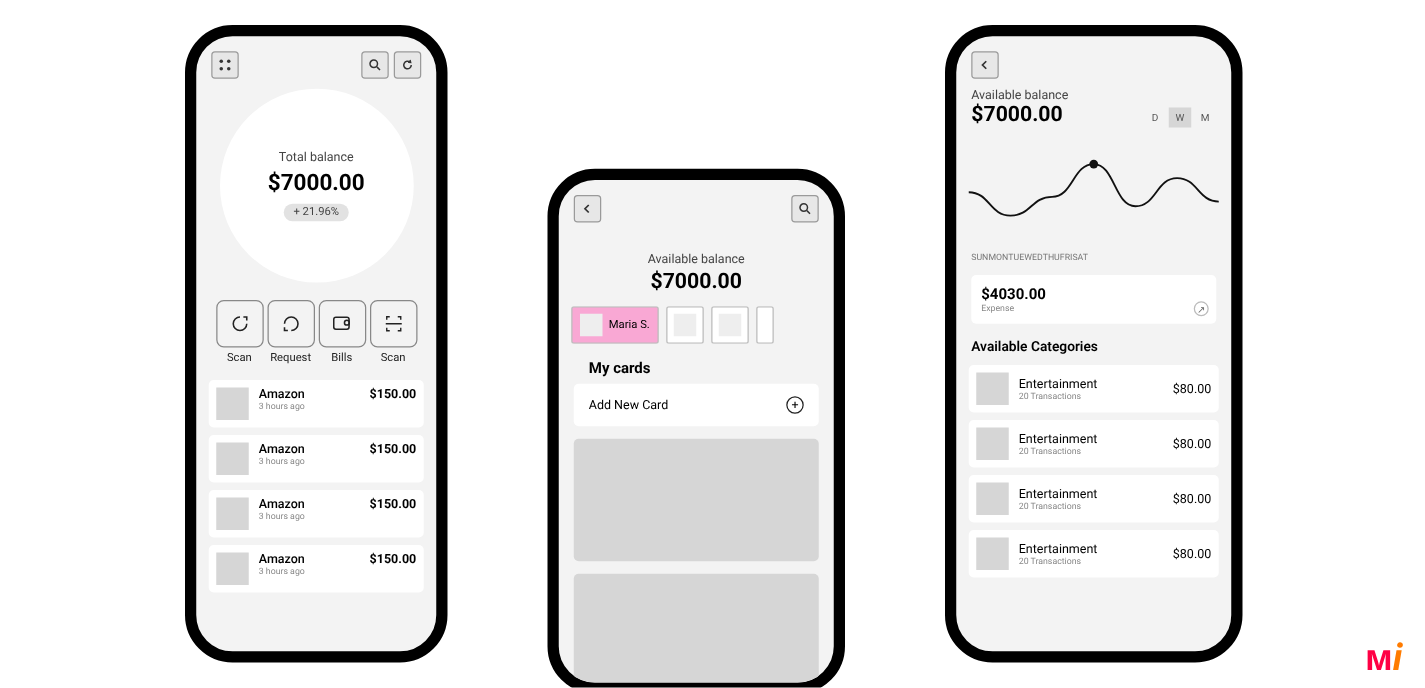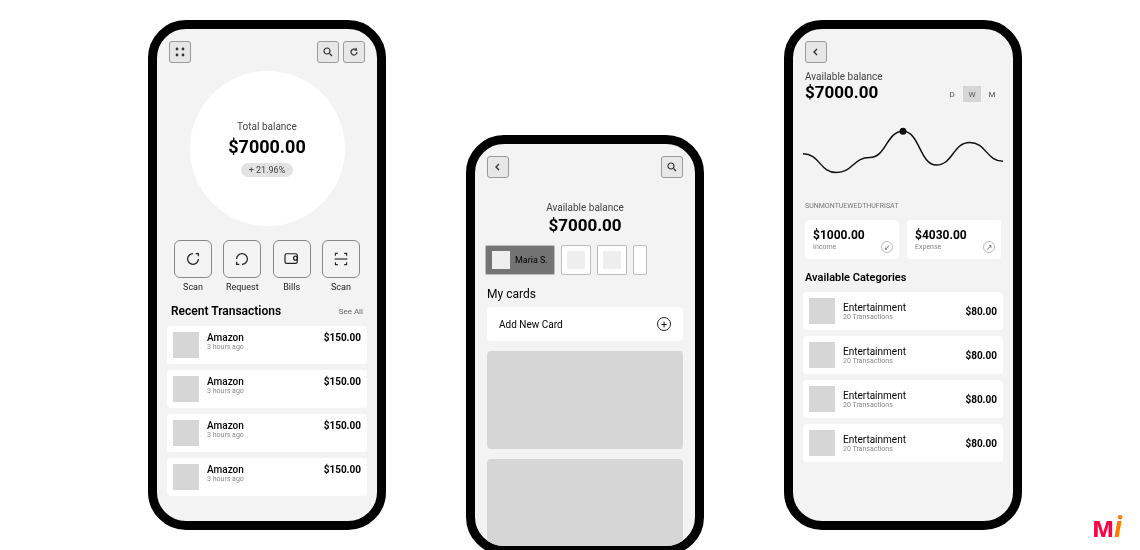--- a/index.html
+++ b/index.html
@@ -1,19 +1,19 @@
 <!DOCTYPE html>
 <html><head>
 <meta charset="utf-8">
 <style>
   *{box-sizing:border-box;margin:0;padding:0;font-family:-apple-system,BlinkMacSystemFont,"Segoe UI",Roboto,sans-serif}
   body{background:#fff;width:1140px;height:550px;position:relative;overflow:hidden}
   .stage{position:absolute;inset:0;display:flex;align-items:flex-start;gap:80px;padding-left:148px;padding-top:20px}
   .phone{border:9px solid #000;border-radius:38px;background:#f3f3f3;overflow:hidden;position:relative}
-  .p1{width:238px;height:510px}
+  .p1{width:210px;height:510px}
   .p2{width:238px;height:420px;margin-top:115px}
   .p3{width:238px;height:510px}
 
   .topbar{display:flex;justify-content:space-between;align-items:center;padding:12px}
   .icon-btn{width:22px;height:22px;border:1px solid #9a9a9a;border-radius:3px;display:flex;align-items:center;justify-content:center;background:#e7e7e7;font-size:10px;color:#333}
   .icon-group{display:flex;gap:4px}
 
   .balance-circle{width:155px;height:155px;border-radius:50%;background:#fff;margin:-4px auto 0;display:flex;flex-direction:column;align-items:center;justify-content:center}
   .bal-label{font-size:10px;color:#444;margin-bottom:4px}
   .bal-amt{font-size:18px;font-weight:700;color:#000}
@@ -35,24 +35,24 @@
   .tx .name{font-size:10px;font-weight:500}
   .tx .time{font-size:7px;color:#888}
   .tx .amt{font-size:10px;font-weight:700}
 
   
   .center-bal{text-align:center;padding:12px 0 10px}
   .center-bal .lbl{font-size:10px;color:#444}
   .center-bal .amt{font-size:17px;font-weight:700;margin-top:2px}
   .chips{display:flex;gap:6px;padding:0 10px;overflow:hidden}
   .chip{height:30px;border:1px solid #bbb;background:#fff;border-radius:2px;display:flex;align-items:center;padding:0 6px;gap:5px;font-size:9px}
-  .chip.selected{background:#737373}
+  .chip.selected{background:#f9a8d4}
   .chip .av{width:18px;height:18px;background:#eee}
   .chip.sq{width:30px;padding:0;justify-content:center}
-  .mycards-h{font-size:12px;font-weight:400;padding:12px 12px 6px}
+  .mycards-h{font-size:12px;font-weight:700;padding:12px 24px 6px}
   .add-card{margin:0 12px;background:#fff;border-radius:4px;display:flex;justify-content:space-between;align-items:center;padding:10px 12px;font-size:10px}
   .add-card .plus{width:14px;height:14px;border:1.5px solid #222;border-radius:50%;display:flex;align-items:center;justify-content:center;font-size:10px}
   .card-ph{margin:10px 12px 0;height:98px;background:#d6d6d6;border-radius:4px}
 
   
   .p3-head{padding:12px 12px 0}
   .p3-row{display:flex;justify-content:space-between;align-items:flex-end;margin-top:8px}
   .tabs{display:flex;gap:2px}
   .tab{width:18px;height:16px;font-size:8px;display:flex;align-items:center;justify-content:center;color:#555}
   .tab.active{background:#d6d6d6}
@@ -64,21 +64,21 @@
   .card2 .amt{font-size:12px;font-weight:700}
   .card2 .lbl{font-size:7px;color:#888;margin-top:1px}
   .card2 .corner{position:absolute;right:6px;bottom:6px;width:12px;height:12px;border:1px solid #bbb;border-radius:50%;display:flex;align-items:center;justify-content:center;font-size:8px;color:#666}
   .spend-h{font-size:11px;font-weight:600;padding:4px 12px}
   .cat-list{padding:4px 10px;display:flex;flex-direction:column;gap:6px}
   .cat{background:#fff;border-radius:4px;display:flex;align-items:center;padding:6px;gap:8px}
   .cat .thumb{width:26px;height:26px;background:#d6d6d6}
   .cat .meta{flex:1}
   .cat .name{font-size:10px;font-weight:400}
   .cat .sub{font-size:7px;color:#888}
-  .cat .amt{font-size:10px;font-weight:700}
+  .cat .amt{font-size:10px;font-weight:400}
 
   .logo{position:absolute;right:18px;bottom:6px;font-size:30px;font-weight:700;color:#ff0044}
   .logo span{color:#ff7b00;font-style:italic}
 </style>
 </head>
 <body>
 
 <div class="stage">
 
   <div class="phone p1">
@@ -145,24 +145,20 @@
         <div class="box">
             <svg width="16" height="16" viewBox="0 0 20 20" fill="none" stroke="#222" stroke-width="1.4">
               <path d="M3 6V3h3M17 6V3h-3M3 14v3h3M17 14v3h-3"></path>
               <line x1="2" y1="10" x2="18" y2="10"></line>
             </svg>
           </div>
         <div class="lbl">Scan</div>
       </div>
     </div>
 
-    <div class="section-head">
-      <h3>Recent Transactions</h3>
-      <div class="see-all">See All</div>
-    </div>
 
     <div class="tx-list" id="tx-list">
         <div class="tx">
           <div class="thumb"></div>
           <div class="meta">
             <div class="name">Amazon</div>
             <div class="time">3 hours ago</div>
           </div>
           <div class="amt">$150.00</div>
         </div>
@@ -270,25 +266,20 @@
         <span>MON</span>
         <span>TUE</span>
         <span>WED</span>
         <span>THU</span>
         <span>FRI</span>
         <span>SAT</span>
       </div>
 
     <div class="cards2">
       <div class="card2">
-        <div class="amt">$1000.00</div>
-        <div class="lbl">Income</div>
-        <div class="corner">↙</div>
-      </div>
-      <div class="card2">
         <div class="amt">$4030.00</div>
         <div class="lbl">Expense</div>
         <div class="corner">↗</div>
       </div>
     </div>
 
     <div class="spend-h">Available Categories</div>
 
     <div class="cat-list" id="cat-list">
         <div class="cat">

